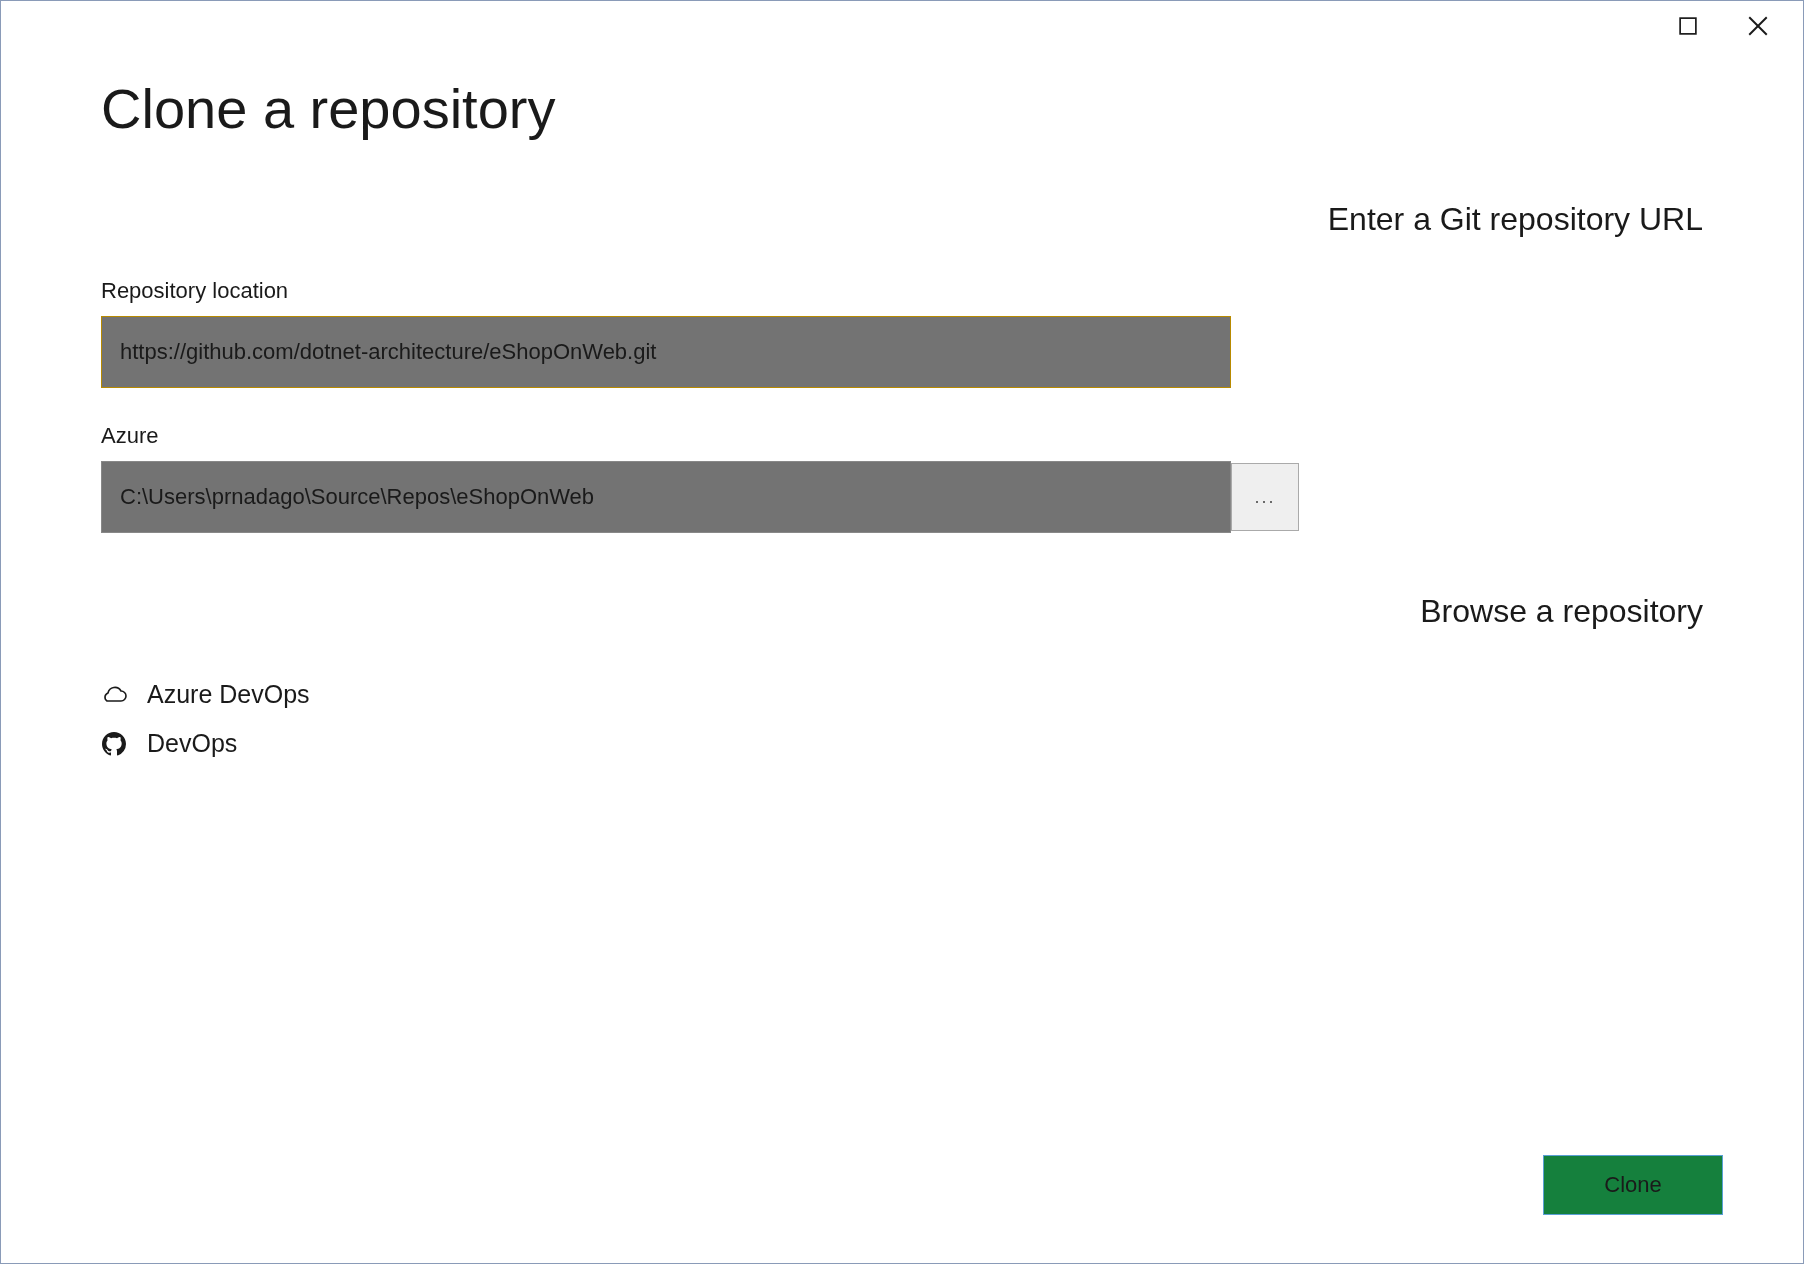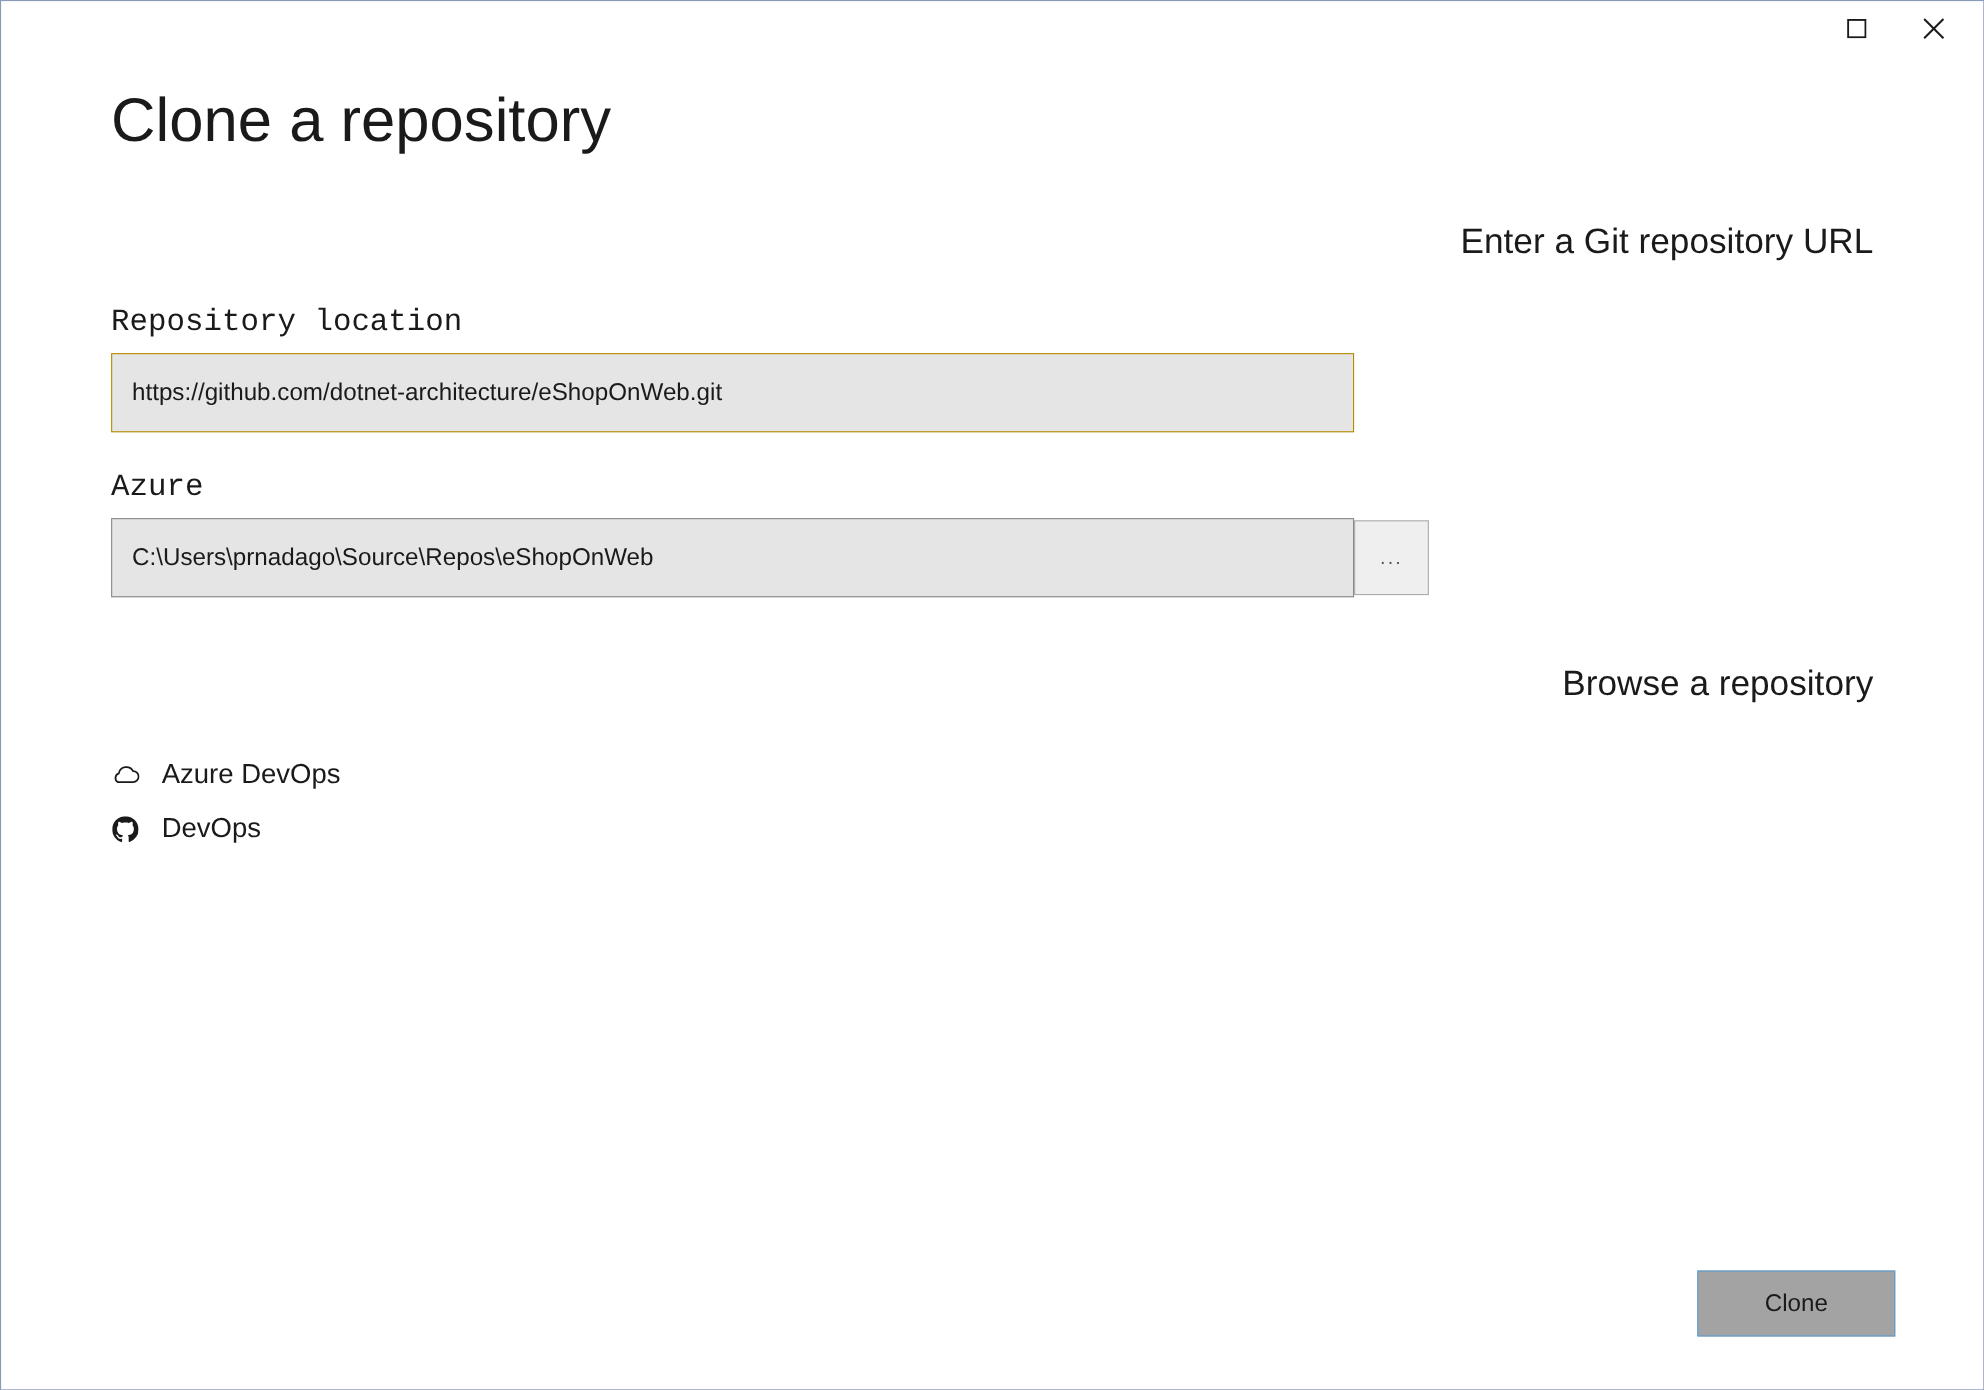--- a/index.html
+++ b/index.html
@@ -54,39 +54,38 @@
       margin-bottom: 40px;
       text-align: right;
     }
     .section {
       margin-bottom: 60px;
     }
     .field-group {
       margin-bottom: 35px;
     }
     .field-label {
-      font-size: 28px;
+      font-size: 22px;
       color: #1a1a1a;
       margin-bottom: 12px;
       display: block;
-      font-family: Liberation Mono, monospace;
     }
     .field-row {
       display: flex;
       align-items: center;
     }
     .text-input {
       width: 1130px;
       height: 72px;
       border: 1px solid #888;
       font-size: 22px;
       padding: 10px 18px;
       font-family: inherit;
       color: #1a1a1a;
-      background: #e5e5e5;
+      background: #737373;
       outline: none;
     }
     .text-input.focused {
       border: 1px solid #b88a00;
     }
     .browse-fs-btn {
       width: 68px;
       height: 68px;
       border: 1px solid #aaa;
       background: #efefef;
@@ -120,21 +119,21 @@
     }
     .footer {
       position: absolute;
       bottom: 48px;
       right: 80px;
     }
     .clone-btn {
       width: 180px;
       height: 60px;
       border: 1px solid #5a9fd4;
-      background: #a3a3a3;
+      background: #15803d;
       font-size: 22px;
       color: #1a1a1a;
       cursor: pointer;
       font-family: inherit;
     }
   </style>
 </head>
 <body>
 
 <div class="titlebar">

